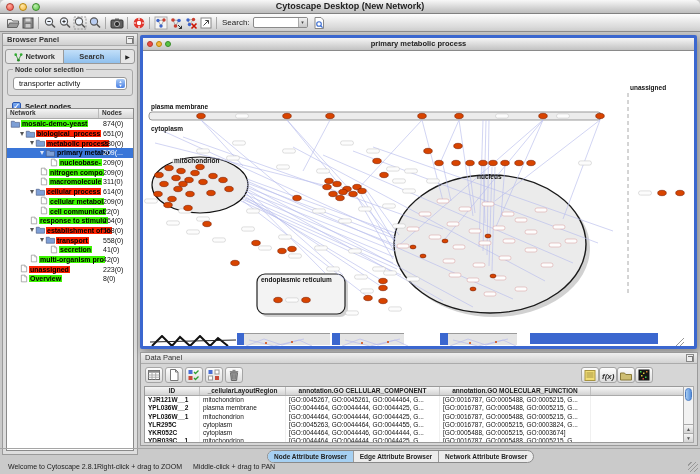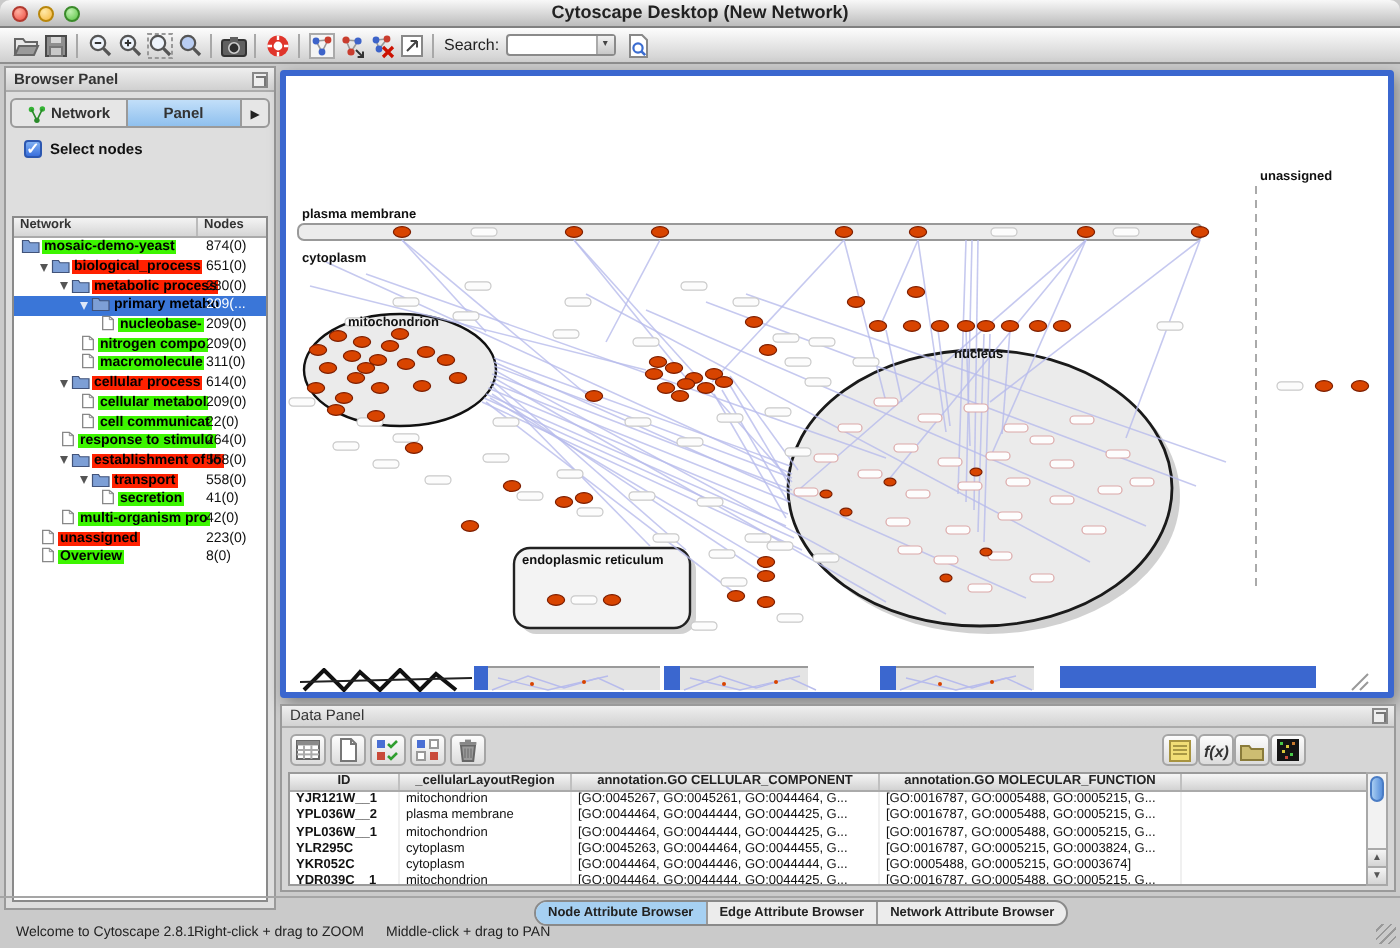--- a/index.html
+++ b/index.html
@@ -244,24 +244,34 @@
       <div class="cp-tab">
         <svg width="10" height="10" viewBox="0 0 11 11">
           <circle cx="3" cy="3" r="1.5" fill="#35b335"></circle>
           <circle cx="9" cy="2.8" r="1.5" fill="#35b335"></circle>
           <circle cx="6" cy="9" r="1.5" fill="#2a8a2a"></circle>
           <path d="M3 3 L6 9 L9 2.8" stroke="#2a8a2a" stroke-width=".9" fill="none"></path>
         </svg>
         <span>Network</span>
       </div>
       <div class="cp-tab active">
-        <span>Panel</span>
+        <span>Search</span>
       </div>
       <div class="cp-tab-arrow">▶</div>
     </div>
+  <div class="groupbox">
+    <span class="gb-title">Node color selection</span>
+    <div class="dropdown">
+      <span>transporter activity</span>
+      <span class="dd-stepper">
+          <span>▲</span>
+          <span>▼</span>
+        </span>
+    </div>
+  </div>
   <div class="checkrow">
     <span class="checkbox">✓</span>
     <span class="checklabel">Select nodes</span>
   </div>
   <div class="treebox">
     <div class="tree-header">
       <span class="th-net">Network</span>
       <span class="th-nodes">Nodes</span>
     </div>
     <div id="tree-rows">
@@ -398,20 +408,26 @@
               <path d="M7 1 v2.5 h3" fill="none" stroke="#888" stroke-width=".7"></path>
             </svg></span>
           <span class="t-chip green">Overview</span>
           <span class="t-count">8(0)</span>
         </div>
       </div>
   </div>
 </div>
 
 <div class="netwin">
+  <div class="nw-titlebar">
+    <span class="ntl red"></span>
+    <span class="ntl yellow"></span>
+    <span class="ntl green"></span>
+    <div class="nw-title">primary metabolic process</div>
+  </div>
   <div class="nw-canvas">
     <svg id="net-svg" width="551" height="281" viewBox="0 0 551 281">
         <ellipse cx="351" cy="197" rx="96" ry="69" fill="rgba(0,0,0,0.18)"></ellipse>
         <rect x="117" y="226" width="88" height="40" rx="8" fill="rgba(0,0,0,0.18)"></rect>
         <rect x="6" y="61" width="452" height="8" rx="3" fill="#ececec" stroke="#999"></rect>
         <ellipse cx="57" cy="134" rx="48" ry="28" fill="#ebebeb" stroke="#111" stroke-width="1.2"></ellipse>
         <ellipse cx="347" cy="193" rx="96" ry="69" fill="#ebebeb" stroke="#1a1a1a" stroke-width="1.4"></ellipse>
         <rect x="114" y="223" width="88" height="40" rx="8" fill="#f3f3f3" stroke="#222" stroke-width="1.2"></rect>
         <line x1="485" y1="42" x2="485" y2="245" stroke="#aaa" stroke-dasharray="4 3"></line>
         <line x1="104" y1="128" x2="252" y2="182" stroke="#b8bcec" stroke-width="0.8" opacity="0.8"></line>

